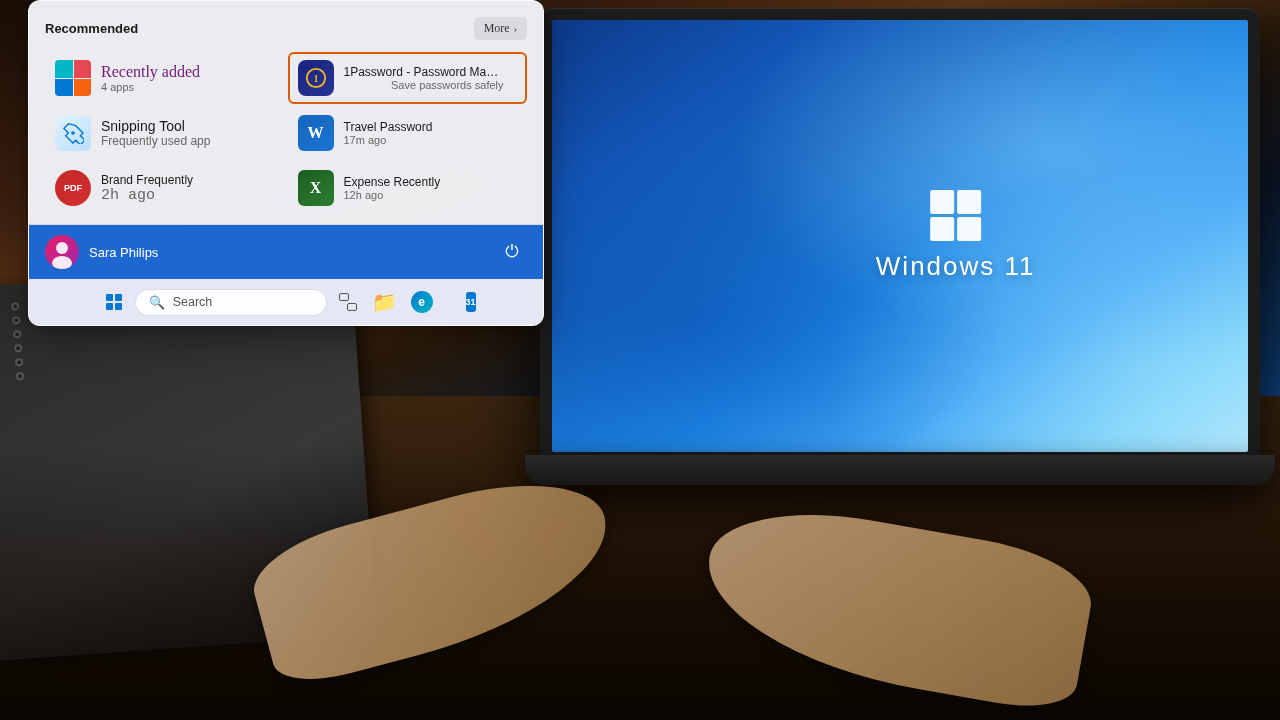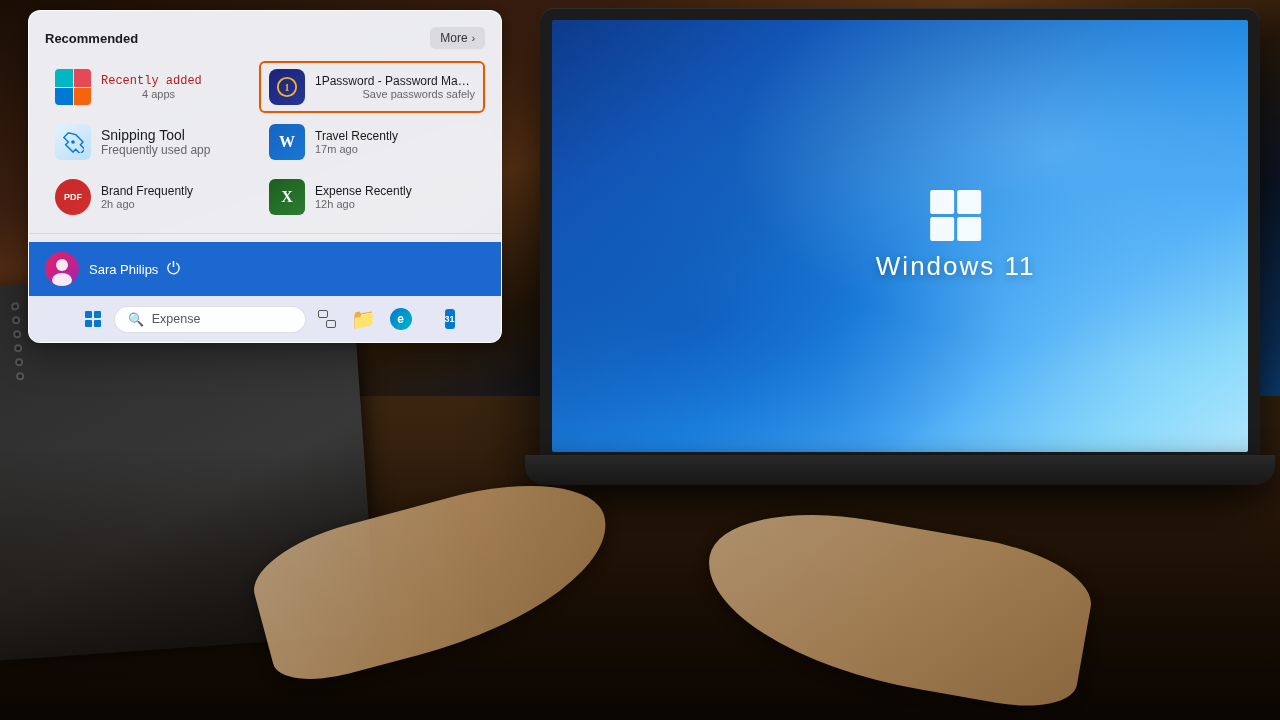--- a/index.html
+++ b/index.html
@@ -47,44 +47,44 @@
   </div>
 </div>
 
 <div style="position:absolute;top:455px;right:5px;width:750px;height:30px;background:linear-gradient(180deg,#2a2a2a 0%,#1a1a1a 100%);border-radius:0 0 20px 20px;box-shadow:0 10px 30px rgba(0,0,0,0.6);"></div>
 
 <div style="position:absolute;bottom:0;left:0;width:100%;height:38%;background:linear-gradient(180deg,transparent 0%,rgba(15,8,3,0.4) 40%,rgba(8,4,1,0.8) 100%);"></div>
 
 <div style="position:absolute;bottom:10%;left:20%;width:28%;height:20%;background:linear-gradient(135deg,#c8a882 0%,#b89060 50%,#a07848 100%);border-radius:30% 40% 60% 20%;transform:rotate(-15deg);opacity:0.85;box-shadow:0 4px 15px rgba(0,0,0,0.5);"></div>
 <div style="position:absolute;bottom:5%;right:15%;width:30%;height:22%;background:linear-gradient(135deg,#c8a882 0%,#b89060 50%,#a07848 100%);border-radius:40% 30% 20% 60%;transform:rotate(10deg);opacity:0.85;box-shadow:0 4px 15px rgba(0,0,0,0.5);"></div>
 
-<div style="position:absolute;top:10px;left:28px;width:474px;background:rgba(242,243,248,0.97);border-radius:12px;box-shadow:0 10px 40px rgba(0,0,0,0.4),0 2px 8px rgba(0,0,0,0.2);overflow:hidden;border:1px solid rgba(255,255,255,0.85);">
+<div style="position:absolute;top:0;left:28px;width:516px;background:rgba(242,243,248,0.97);border-radius:12px;box-shadow:0 10px 40px rgba(0,0,0,0.4),0 2px 8px rgba(0,0,0,0.2);overflow:hidden;border:1px solid rgba(255,255,255,0.85);">
 
   <div style="padding:16px 16px 0 16px;">
 
     <div style="display:flex;justify-content:space-between;align-items:center;margin-bottom:12px;">
       <span style="font-size:13px;font-weight:600;color:#1a1a1a;font-family:'Segoe UI',Arial,sans-serif;">Recommended</span>
-      <button style="display:flex;align-items:center;gap:4px;font-size:12px;color:#333;cursor:pointer;padding:4px 10px;border-radius:5px;background:rgba(0,0,0,0.07);border:none;font-family:Liberation Sans, sans-serif;">
+      <button style="display:flex;align-items:center;gap:4px;font-size:12px;color:#333;cursor:pointer;padding:4px 10px;border-radius:5px;background:rgba(0,0,0,0.07);border:none;font-family:Liberation Serif, serif;">
         <span>More</span>
         <span style="font-size:10px;">›</span>
       </button>
     </div>
 
     <div style="display:grid;grid-template-columns:1fr 1fr;gap:3px;margin-bottom:10px;">
 
       <div style="display:flex;align-items:center;gap:10px;padding:8px 10px;border-radius:6px;cursor:pointer;">
         <div style="width:36px;height:36px;flex-shrink:0;display:grid;grid-template-columns:1fr 1fr;gap:1px;border-radius:4px;overflow:hidden;">
           <div style="background:#00b7c3;"></div>
           <div style="background:#e74856;"></div>
           <div style="background:#0078d4;"></div>
           <div style="background:#f7630c;"></div>
         </div>
         <div>
-          <div style="font-size:12px;font-weight:500;color:#b91c1c;font-family:Liberation Mono, monospace;">Recently added</div>
-          <div style="font-size:11px;color:#666;font-family:'Segoe UI',Arial,sans-serif;margin-left:41px;">4 apps</div>
+          <div style="font-size:16px;font-weight:500;color:#701a75;font-family:Liberation Serif, serif;">Recently added</div>
+          <div style="font-size:11px;color:#666;font-family:'Segoe UI',Arial,sans-serif;">4 apps</div>
         </div>
       </div>
 
       <div style="display:flex;align-items:center;gap:10px;padding:6px 8px;border-radius:6px;cursor:pointer;border:2px solid #e05a00;background:transparent;">
         <div style="width:36px;height:36px;flex-shrink:0;background:linear-gradient(145deg,#1a237e,#283593);border-radius:8px;display:flex;align-items:center;justify-content:center;position:relative;">
           <svg width="22" height="22" viewBox="0 0 24 24" fill="none">
             <circle cx="12" cy="12" r="10" fill="none" stroke="#f0b429" stroke-width="2"></circle>
             <text x="12" y="16" text-anchor="middle" fill="#f0b429" font-size="11" font-weight="bold" font-family="serif">1</text>
           </svg>
         </div>
@@ -103,47 +103,47 @@
         </div>
         <div>
           <div style="font-size:14px;font-weight:500;color:#1a1a1a;font-family:'Segoe UI',Arial,sans-serif;">Snipping Tool</div>
           <div style="font-size:12px;color:#666;font-family:'Segoe UI',Arial,sans-serif;">Frequently used app</div>
         </div>
       </div>
 
       <div style="display:flex;align-items:center;gap:10px;padding:8px 10px;border-radius:6px;cursor:pointer;">
         <div style="width:36px;height:36px;flex-shrink:0;background:linear-gradient(145deg,#1565c0,#1976d2);border-radius:6px;display:flex;align-items:center;justify-content:center;color:white;font-size:16px;font-weight:bold;font-family:'Times New Roman',serif;">W</div>
         <div>
-          <div style="font-size:12px;font-weight:500;color:#1a1a1a;font-family:'Segoe UI',Arial,sans-serif;">Travel Recently</div>
+          <div style="font-size:12px;font-weight:500;color:#1a1a1a;font-family:'Segoe UI',Arial,sans-serif;">Travel Password</div>
           <div style="font-size:11px;color:#666;font-family:'Segoe UI',Arial,sans-serif;">17m ago</div>
         </div>
       </div>
 
       <div style="display:flex;align-items:center;gap:10px;padding:8px 10px;border-radius:6px;cursor:pointer;">
         <div style="width:36px;height:36px;flex-shrink:0;background:linear-gradient(145deg,#c62828,#d32f2f);border-radius:18px;display:flex;align-items:center;justify-content:center;color:white;font-size:9px;font-weight:bold;font-family:'Segoe UI',Arial,sans-serif;">PDF</div>
         <div>
           <div style="font-size:12px;font-weight:500;color:#1a1a1a;font-family:'Segoe UI',Arial,sans-serif;">Brand Frequently</div>
-          <div style="font-size:11px;color:#666;font-family:Liberation Sans, sans-serif;">2h ago</div>
+          <div style="font-size:15px;color:#666;font-family:Liberation Mono, monospace;">2h ago</div>
         </div>
       </div>
 
       <div style="display:flex;align-items:center;gap:10px;padding:8px 10px;border-radius:6px;cursor:pointer;">
         <div style="width:36px;height:36px;flex-shrink:0;background:linear-gradient(145deg,#1b5e20,#2e7d32);border-radius:6px;display:flex;align-items:center;justify-content:center;color:white;font-size:16px;font-weight:bold;font-family:'Times New Roman',serif;">X</div>
         <div>
           <div style="font-size:12px;font-weight:500;color:#1a1a1a;font-family:'Segoe UI',Arial,sans-serif;">Expense Recently</div>
           <div style="font-size:11px;color:#666;font-family:'Segoe UI',Arial,sans-serif;">12h ago</div>
         </div>
       </div>
 
     </div>
   </div>
 
   <div style="height:1px;background:rgba(0,0,0,0.08);margin:0 0 0 0;"></div>
 
-  <div style="display:flex;align-items:center;padding:10px 16px;background:rgba(0,84,204,0.88);margin-top:8px;">
+  <div style="display:flex;align-items:center;justify-content:space-between;padding:10px 16px;background:rgba(0,84,204,0.88);">
     <div style="display:flex;align-items:center;gap:10px;cursor:pointer;">
       <div style="width:34px;height:34px;border-radius:50%;background:linear-gradient(135deg,#e91e63,#9c27b0);display:flex;align-items:center;justify-content:center;overflow:hidden;">
 
         <svg width="34" height="34" viewBox="0 0 34 34">
           <circle cx="17" cy="13" r="6" fill="rgba(255,255,255,0.9)"></circle>
           <ellipse cx="17" cy="28" rx="10" ry="7" fill="rgba(255,255,255,0.9)"></ellipse>
         </svg>
       </div>
       <span style="font-size:13px;color:white;font-weight:500;font-family:'Segoe UI',Arial,sans-serif;">Sara Philips</span>
     </div>
@@ -158,21 +158,21 @@
       <div style="display:grid;grid-template-columns:1fr 1fr;gap:2px;width:16px;height:16px;">
         <div style="background:#0078d4;border-radius:1px;"></div>
         <div style="background:#0078d4;border-radius:1px;"></div>
         <div style="background:#0078d4;border-radius:1px;"></div>
         <div style="background:#0078d4;border-radius:1px;"></div>
       </div>
     </button>
 
     <div style="display:flex;align-items:center;gap:7px;background:rgba(255,255,255,0.92);border:1px solid rgba(0,0,0,0.12);border-radius:20px;padding:5px 14px;width:192px;cursor:text;">
       <span style="color:#555;font-size:13px;">🔍</span>
-      <span style="font-size:12.5px;color:#555;font-family:'Segoe UI',Arial,sans-serif;">Expense</span>
+      <span style="font-size:12.5px;color:#555;font-family:'Segoe UI',Arial,sans-serif;">Search</span>
     </div>
 
     <button style="width:32px;height:32px;display:flex;align-items:center;justify-content:center;cursor:pointer;border-radius:4px;background:transparent;border:none;">
       <div style="position:relative;width:18px;height:18px;">
         <div style="position:absolute;top:0;left:0;width:10px;height:8px;border:1.5px solid #555;border-radius:2px;"></div>
         <div style="position:absolute;bottom:0;right:0;width:10px;height:8px;border:1.5px solid #555;border-radius:2px;"></div>
       </div>
     </button>
 
     <button style="width:32px;height:32px;display:flex;align-items:center;justify-content:center;cursor:pointer;border-radius:4px;background:transparent;border:none;">

